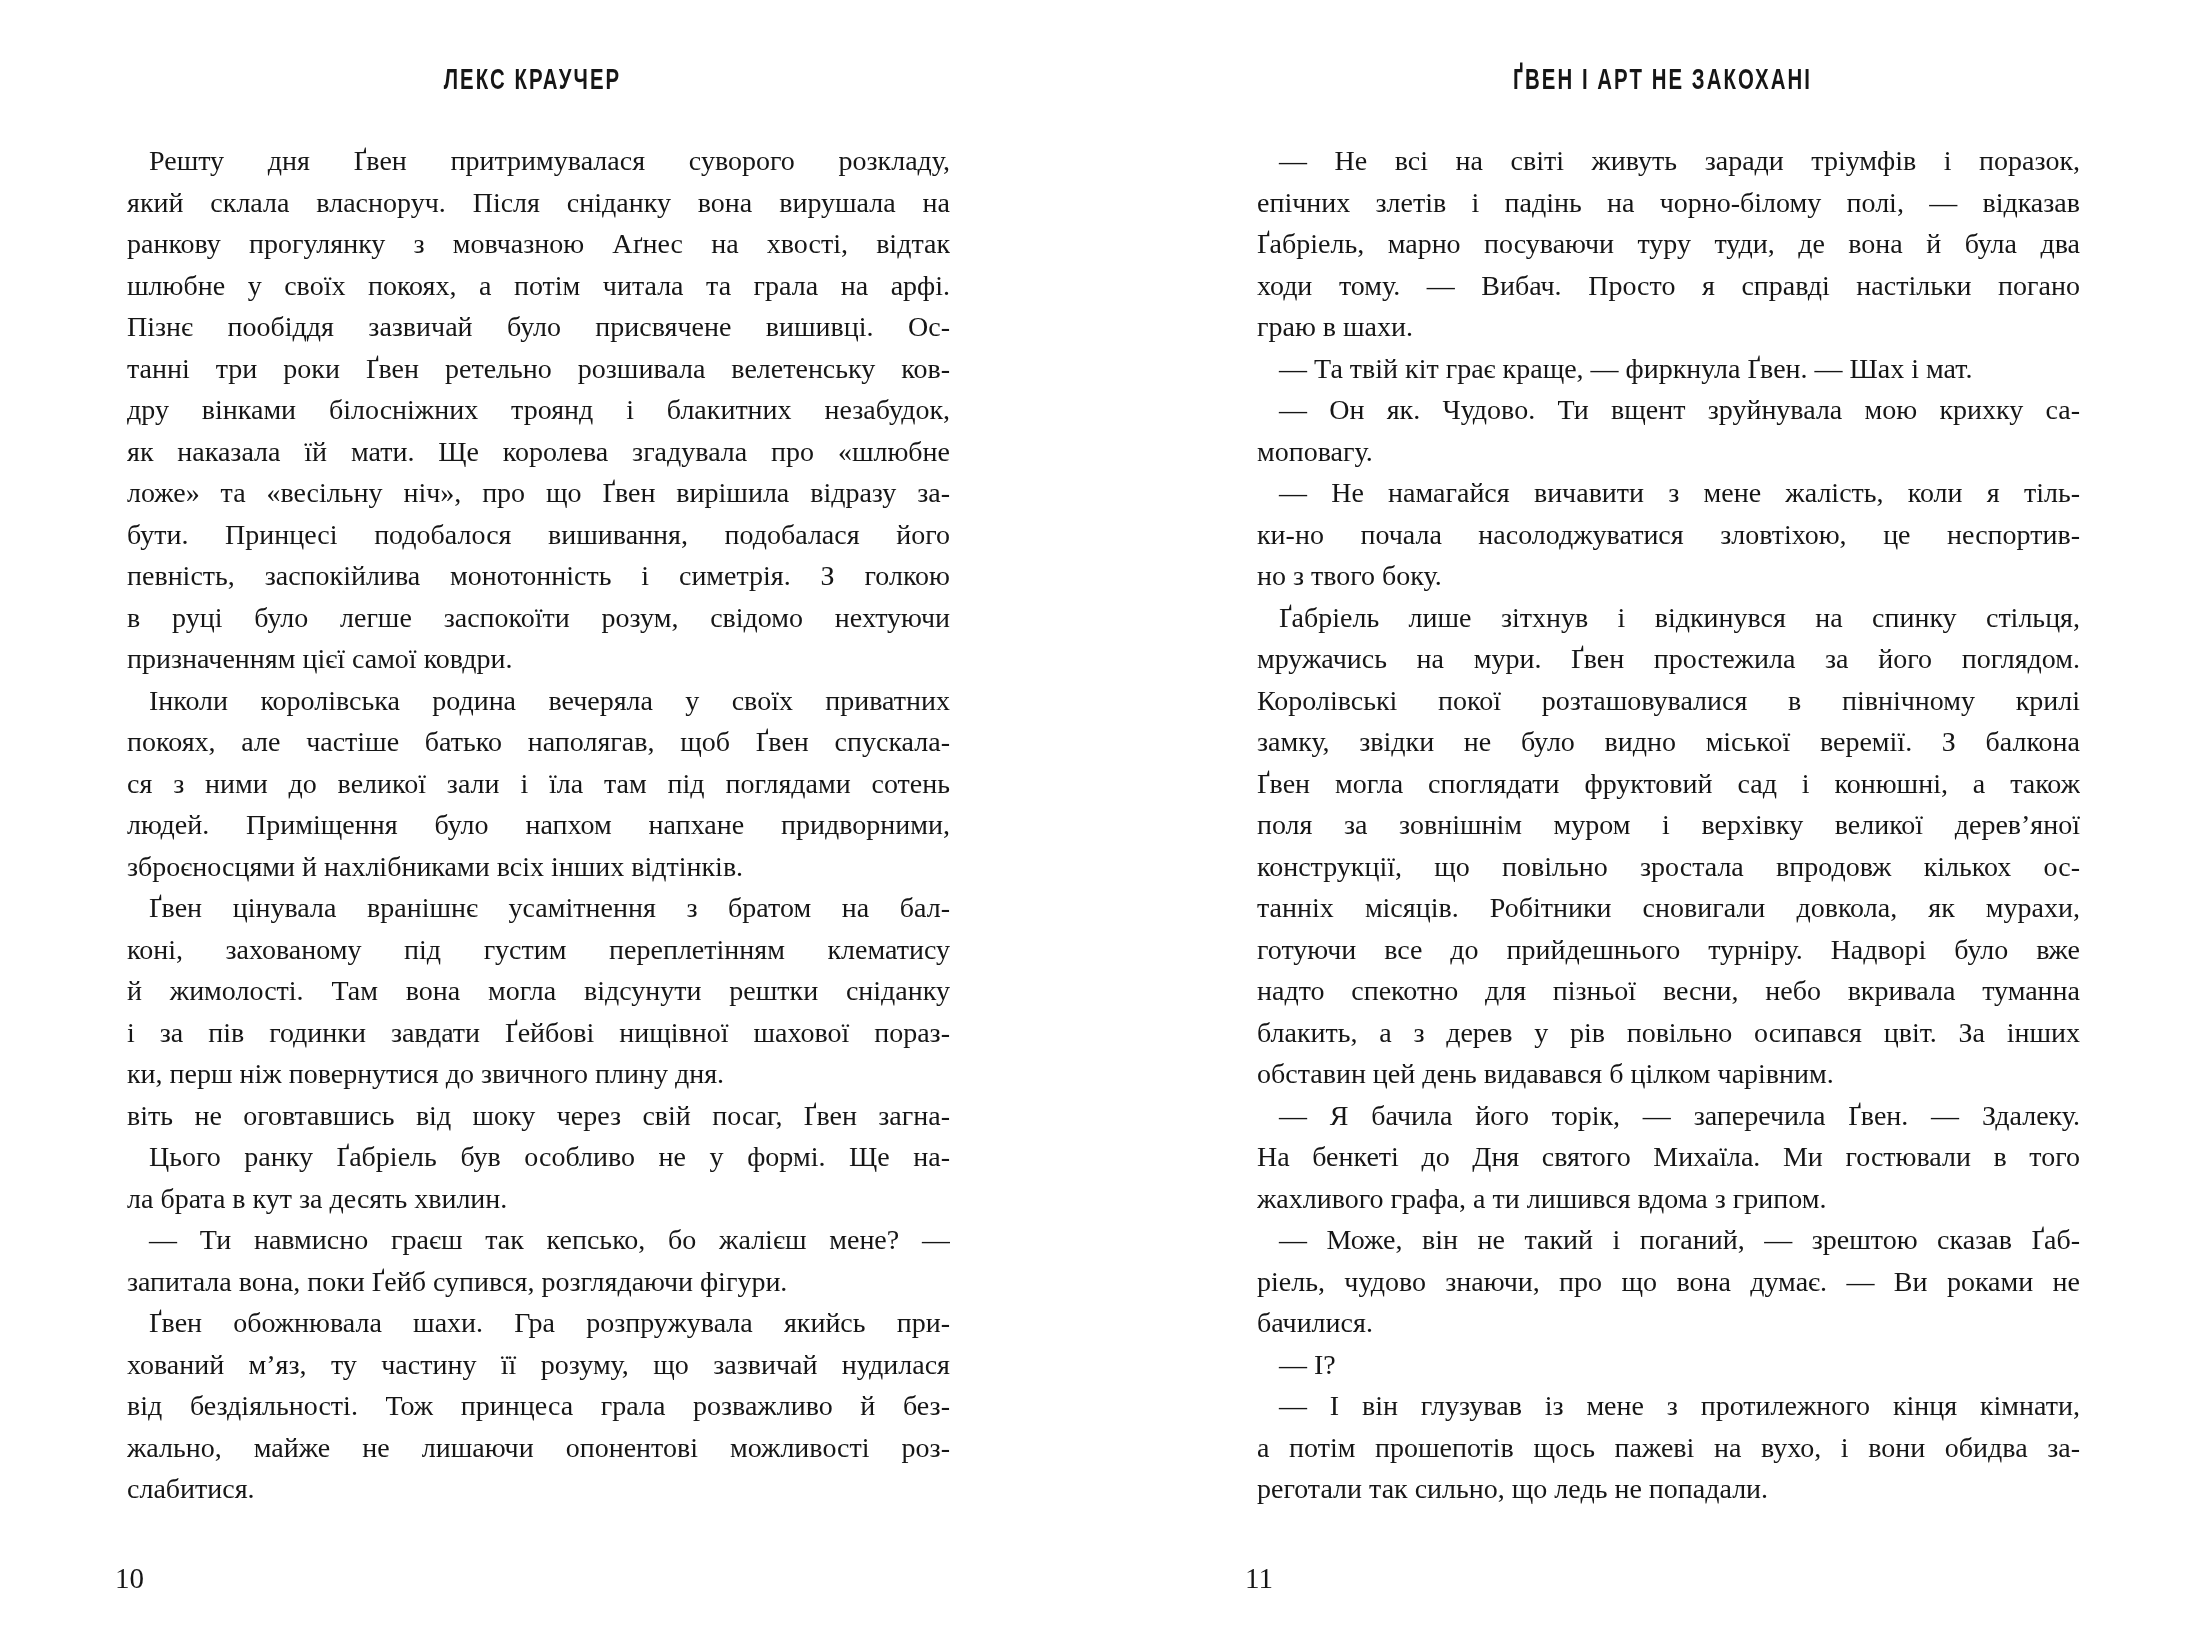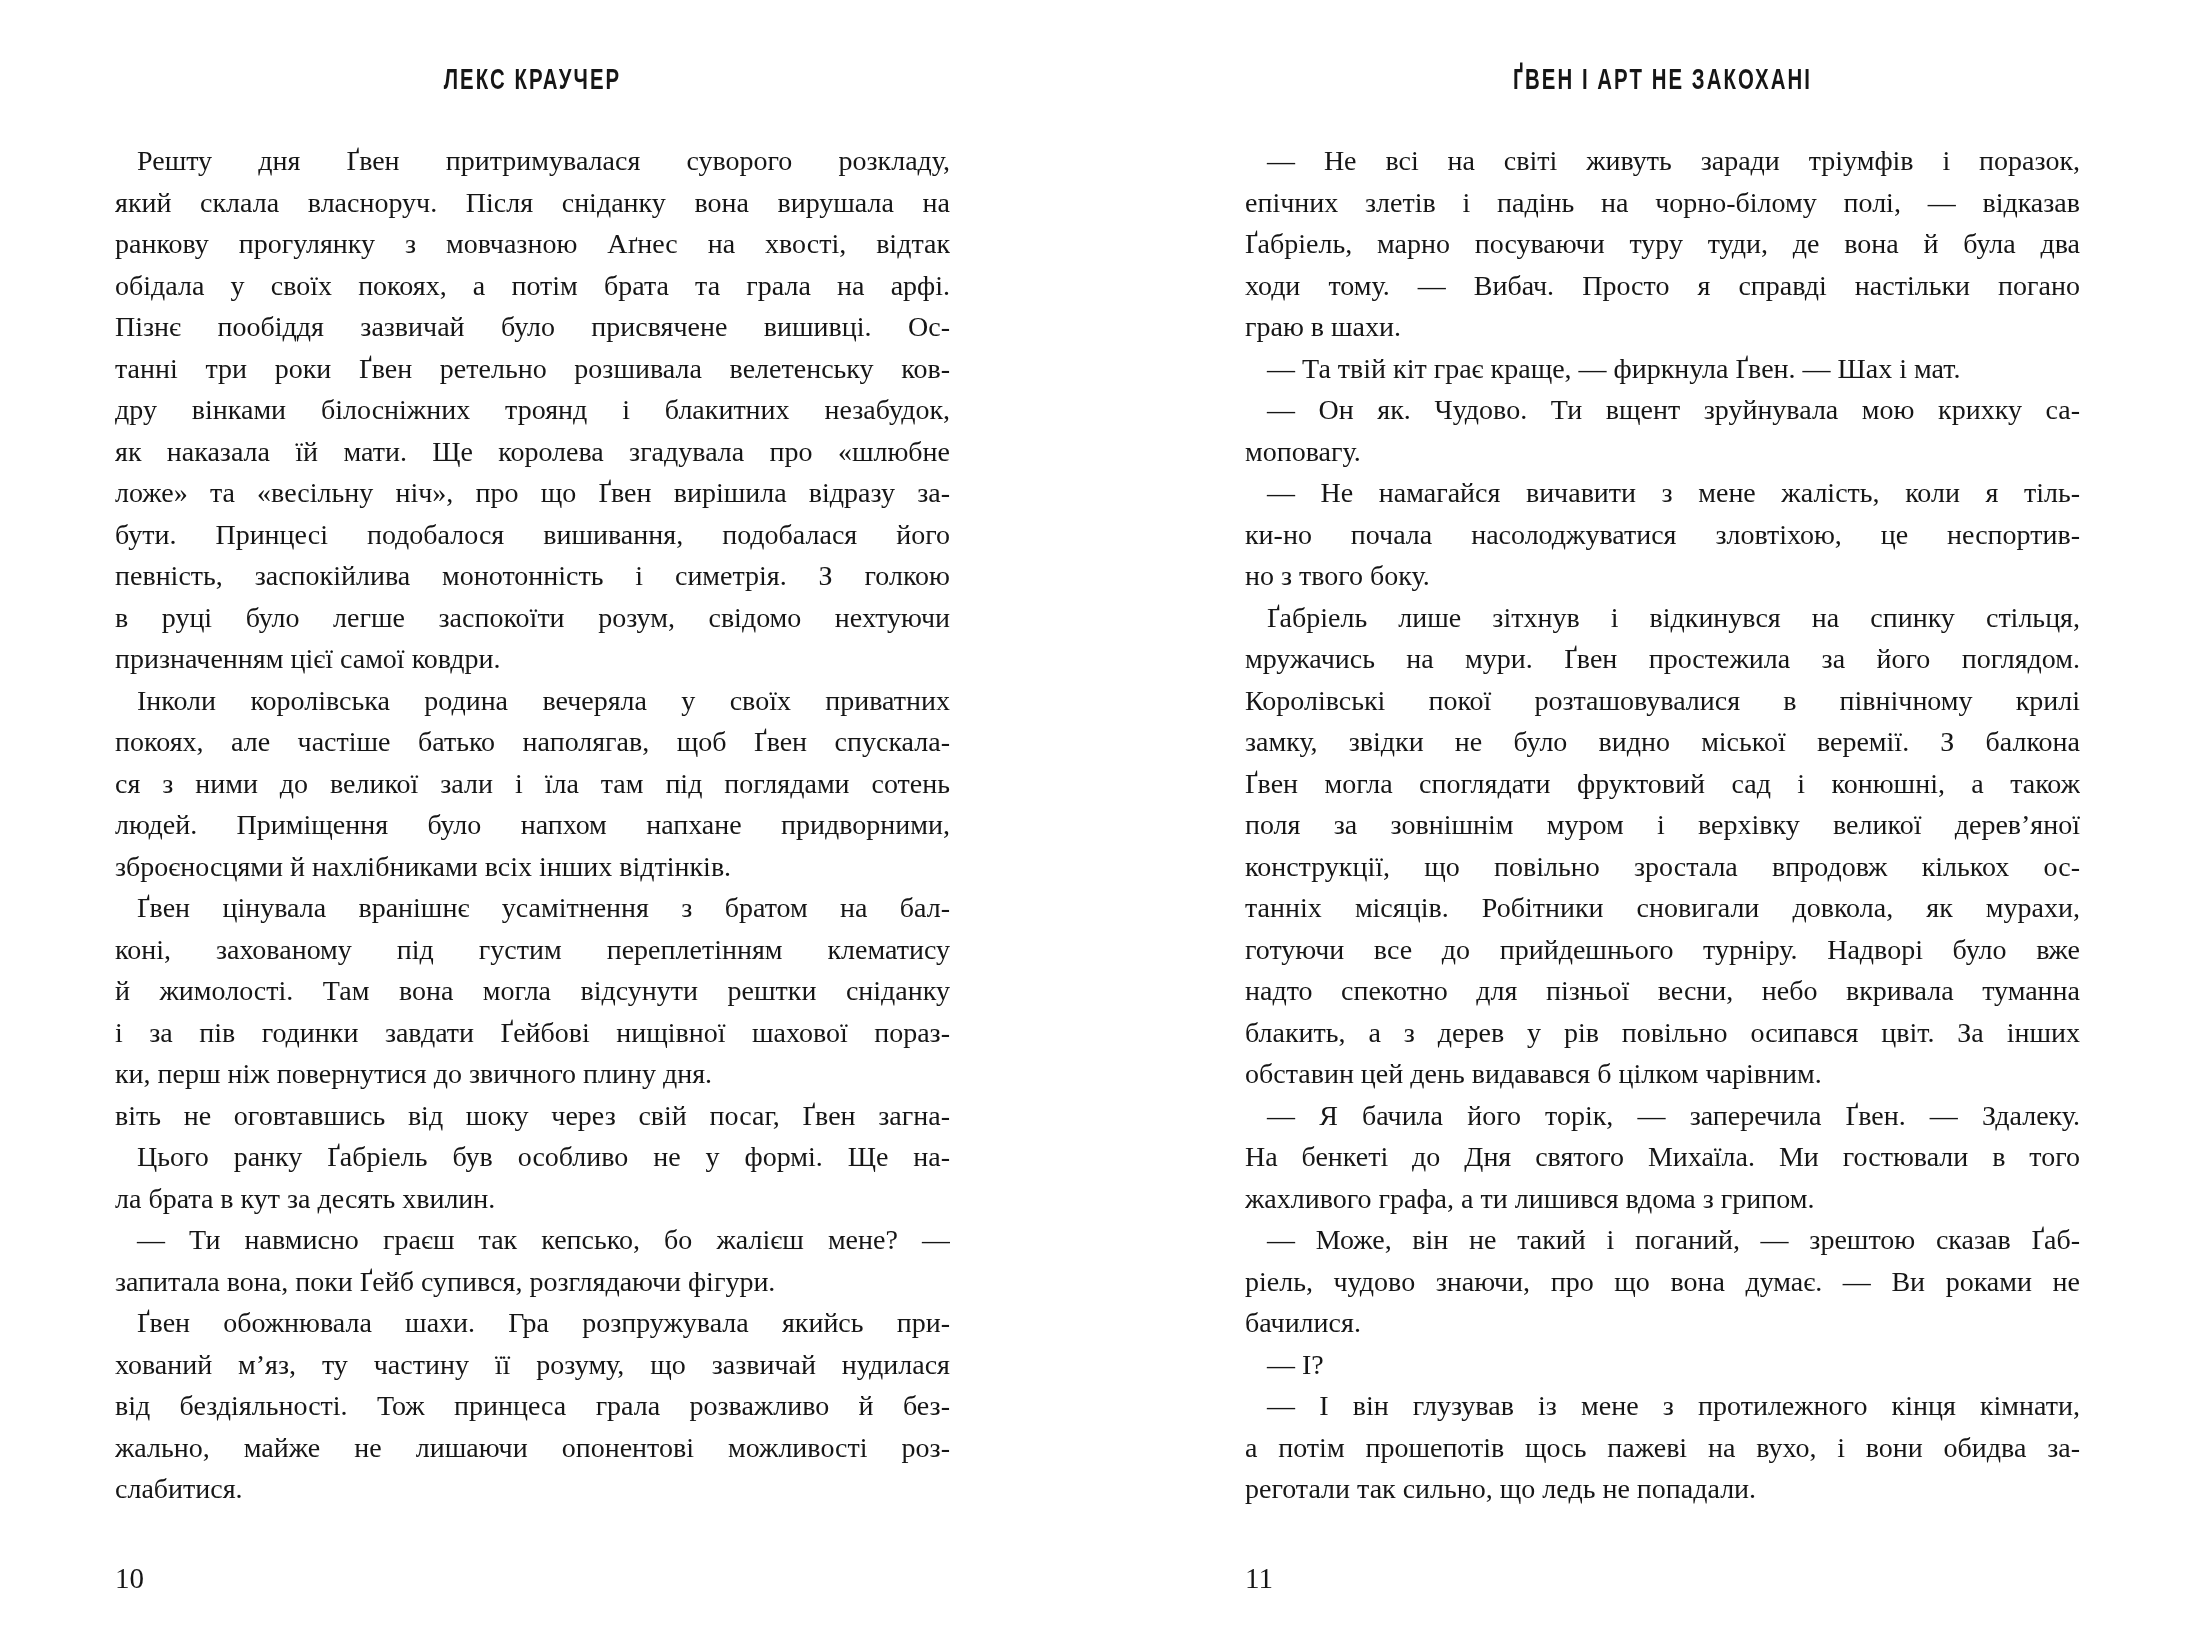--- a/index.html
+++ b/index.html
@@ -37,21 +37,21 @@
     line-height: 30px;
     letter-spacing: 3px;
     transform: scaleX(0.68);
     transform-origin: 50% 50%;
     white-space: nowrap;
   }
 
   .page-body {
     position: absolute;
     top: 140px;
-    left: 0;
+    left: 12px;
     right: 0;
   }
   .paragraph { margin: 0; }
   .line {
     height: 41.5px;
     line-height: 41.5px;
     font-size: 28px;
     text-align: justify;
     text-align-last: justify;
     -moz-text-align-last: justify;
@@ -79,21 +79,21 @@
 
 <div class="spread" style="--paper: #ffffff; --ink: #161616;">
 
   <div class="page left">
     <div class="running-header">ЛЕКС КРАУЧЕР</div>
     <div class="page-body">
         <div class="paragraph">
           <div class="line first">Решту дня Ґвен притримувалася суворого розкладу,</div>
           <div class="line">який склала власноруч. Після сніданку вона вирушала на</div>
           <div class="line">ранкову прогулянку з мовчазною Аґнес на хвості, відтак</div>
-          <div class="line">обідала у своїх покоях, а потім брата та грала на арфі.</div>
+          <div class="line">шлюбне у своїх покоях, а потім читала та грала на арфі.</div>
           <div class="line">Пізнє пообіддя зазвичай було присвячене вишивці. Ос-</div>
           <div class="line">танні три роки Ґвен ретельно розшивала велетенську ков-</div>
           <div class="line">дру вінками білосніжних троянд і блакитних незабудок,</div>
           <div class="line">як наказала їй мати. Ще королева згадувала про «шлюбне</div>
           <div class="line">ложе» та «весільну ніч», про що Ґвен вирішила відразу за-</div>
           <div class="line">бути. Принцесі подобалося вишивання, подобалася його</div>
           <div class="line">певність, заспокійлива монотонність і симетрія. З голкою</div>
           <div class="line">в руці було легше заспокоїти розум, свідомо нехтуючи</div>
           <div class="line last">призначенням цієї самої ковдри.</div>
         </div>

